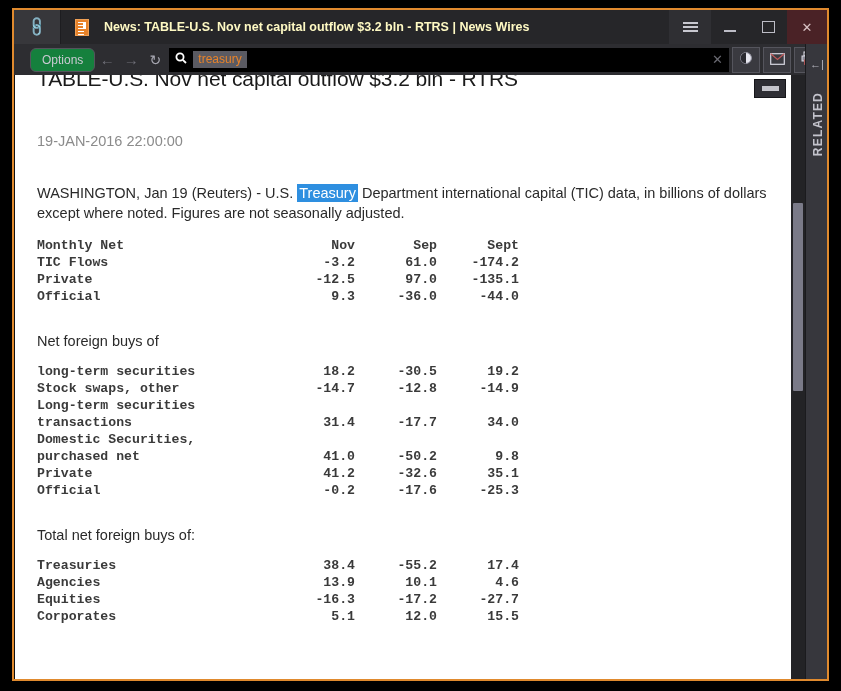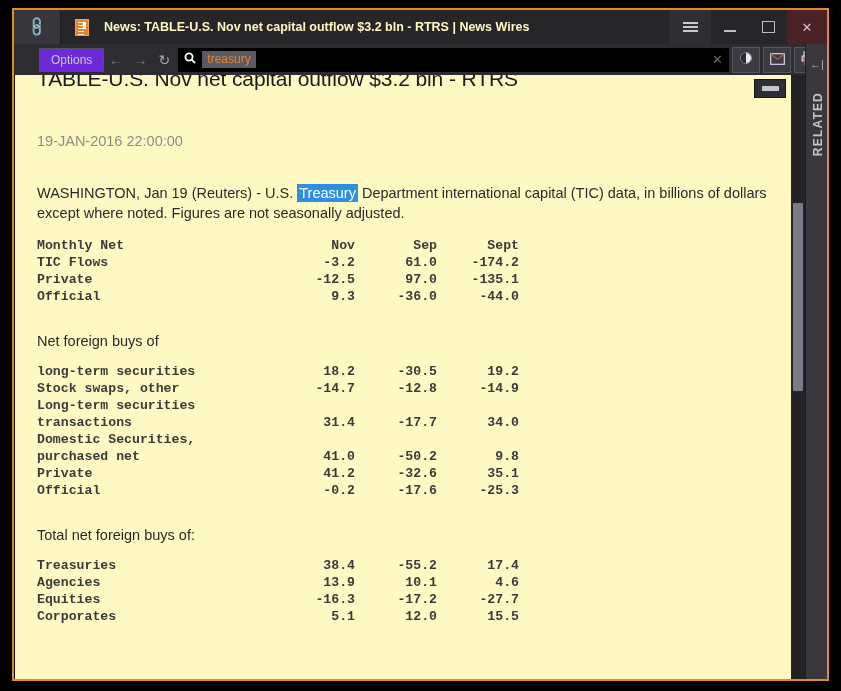--- a/index.html
+++ b/index.html
@@ -126,30 +126,30 @@
   .toolbar {
     position: absolute;
     left: 0; top: 34px;
     width: 813px;
     height: 31px;
     background: #2d2d31;
     display: flex;
     align-items: center;
   }
   .options-btn {
-    margin-left: 25px;
+    margin-left: 16px;
     height: 22px;
     padding: 0 11px;
-    background: #6d28d9;
+    background: #15803d;
     border: 1px solid #54545c;
     color: #c9c9d2;
     font-size: 12px;
     display: flex;
     align-items: center;
-    border-radius: 1px;
+    border-radius: 6px;
     cursor: default;
   }
   .nav-arrow {
     width: 24px;
     text-align: center;
     color: #6f6f78;
     font-size: 15px;
     cursor: default;
   }
   .reload-btn {
@@ -203,21 +203,21 @@
   }
   .tool-icon:last-child { margin-right: 5px; }
 
   
   .docwrap {
     position: absolute;
     left: 0;
     top: 65px;
     width: 777px;
     height: 604px;
-    background: #fef9c3;
+    background: #ffffff;
     overflow: hidden;
     border-left: 1px solid #0e0e10;
   }
   .doc {
     position: absolute;
     left: 0;
     top: -10px;
     width: 762px;
     padding: 0 0 0 22px;
     box-sizing: border-box;

